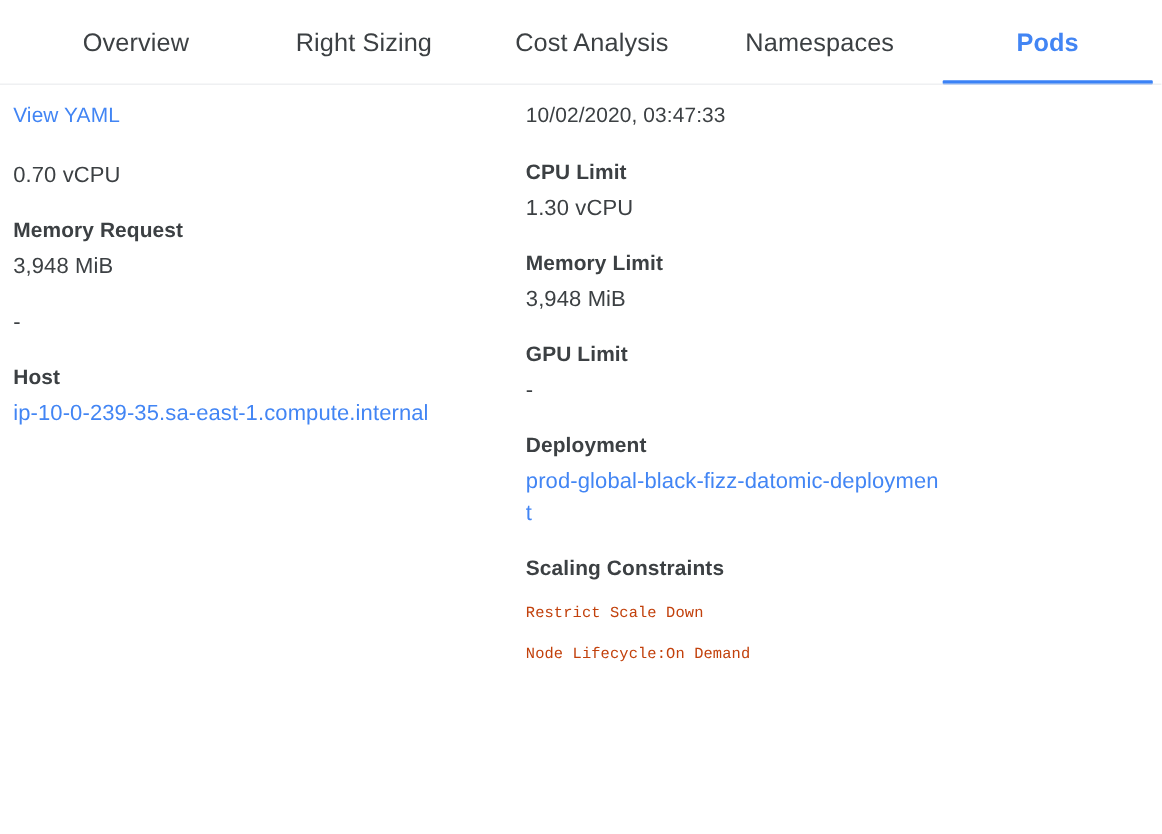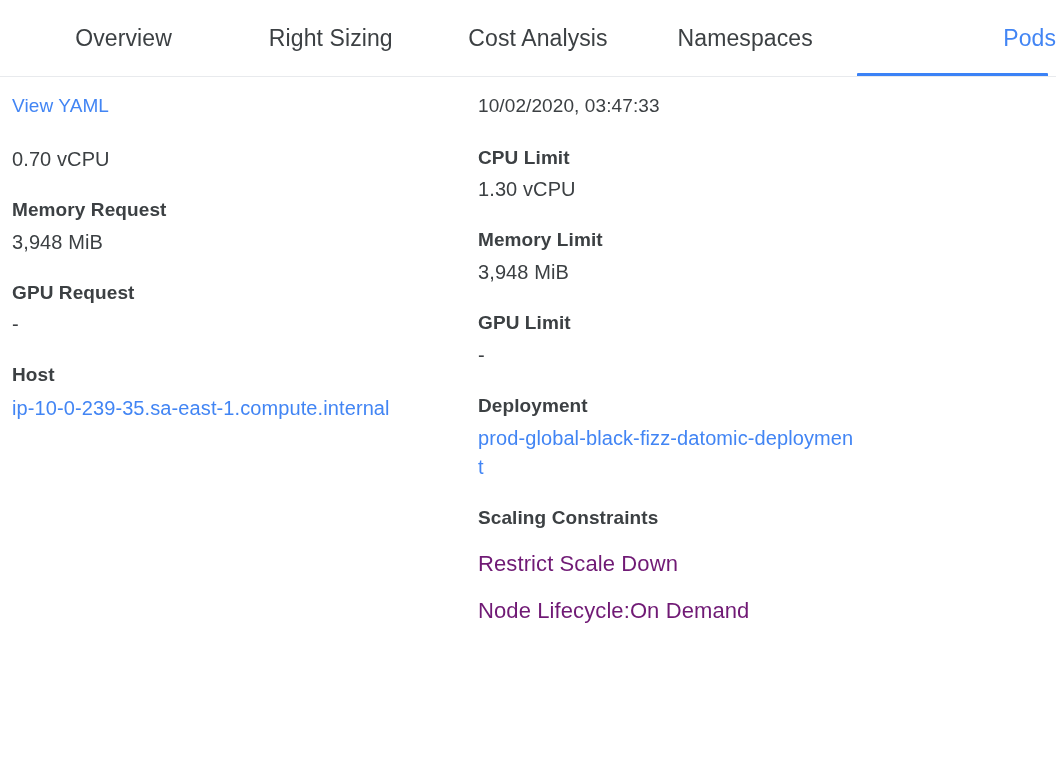--- a/index.html
+++ b/index.html
@@ -47,22 +47,21 @@
     height: 77px;
     display: flex;
     align-items: center;
     justify-content: center;
     cursor: pointer;
     user-select: none;
     white-space: nowrap;
   }
   .tab.active {
     color: #4285f4;
-    font-weight: 400;
-    justify-content: flex-end;
+    font-weight: 700;
   }
   .tab.active::after {
     content: "";
     position: absolute;
     left: 8px;
     right: 8px;
     bottom: 0;
     height: 4px;
     background: #3b82f6;
     border-radius: 1px;
@@ -122,26 +121,27 @@
   }
 
   .toprow {
     font-size: 19px;
     line-height: 1.35;
     margin-bottom: 26px;
     letter-spacing: 0.1px;
   }
 
   .constraint-line {
-    font-size: 22px;
+    font-size: 14px;
     font-weight: 400;
-    color: #701a75;
+    color: #c2410c;
     line-height: 1.35;
     margin-bottom: 18px;
     letter-spacing: 0.1px;
+    font-family: Liberation Mono, monospace;
   }
   .constraint-line:last-child {
     margin-bottom: 0;
   }
   .constraints-block {
     margin-top: 4px;
   }
   .constraints-label {
     font-size: 19px;
     font-weight: 700;
@@ -183,21 +183,20 @@
     <div class="field">
       <div class="field-value">0.70 vCPU</div>
     </div>
 
     <div class="field">
       <div class="field-label">Memory Request</div>
       <div class="field-value">3,948 MiB</div>
     </div>
 
     <div class="field">
-      <div class="field-label">GPU Request</div>
       <div class="field-value">-</div>
     </div>
 
     <div class="field">
       <div class="field-label">Host</div>
       <div class="field-value link wrapcol">ip-10-0-239-35.sa-east-1.compute.internal</div>
     </div>
 
   </div>
 

